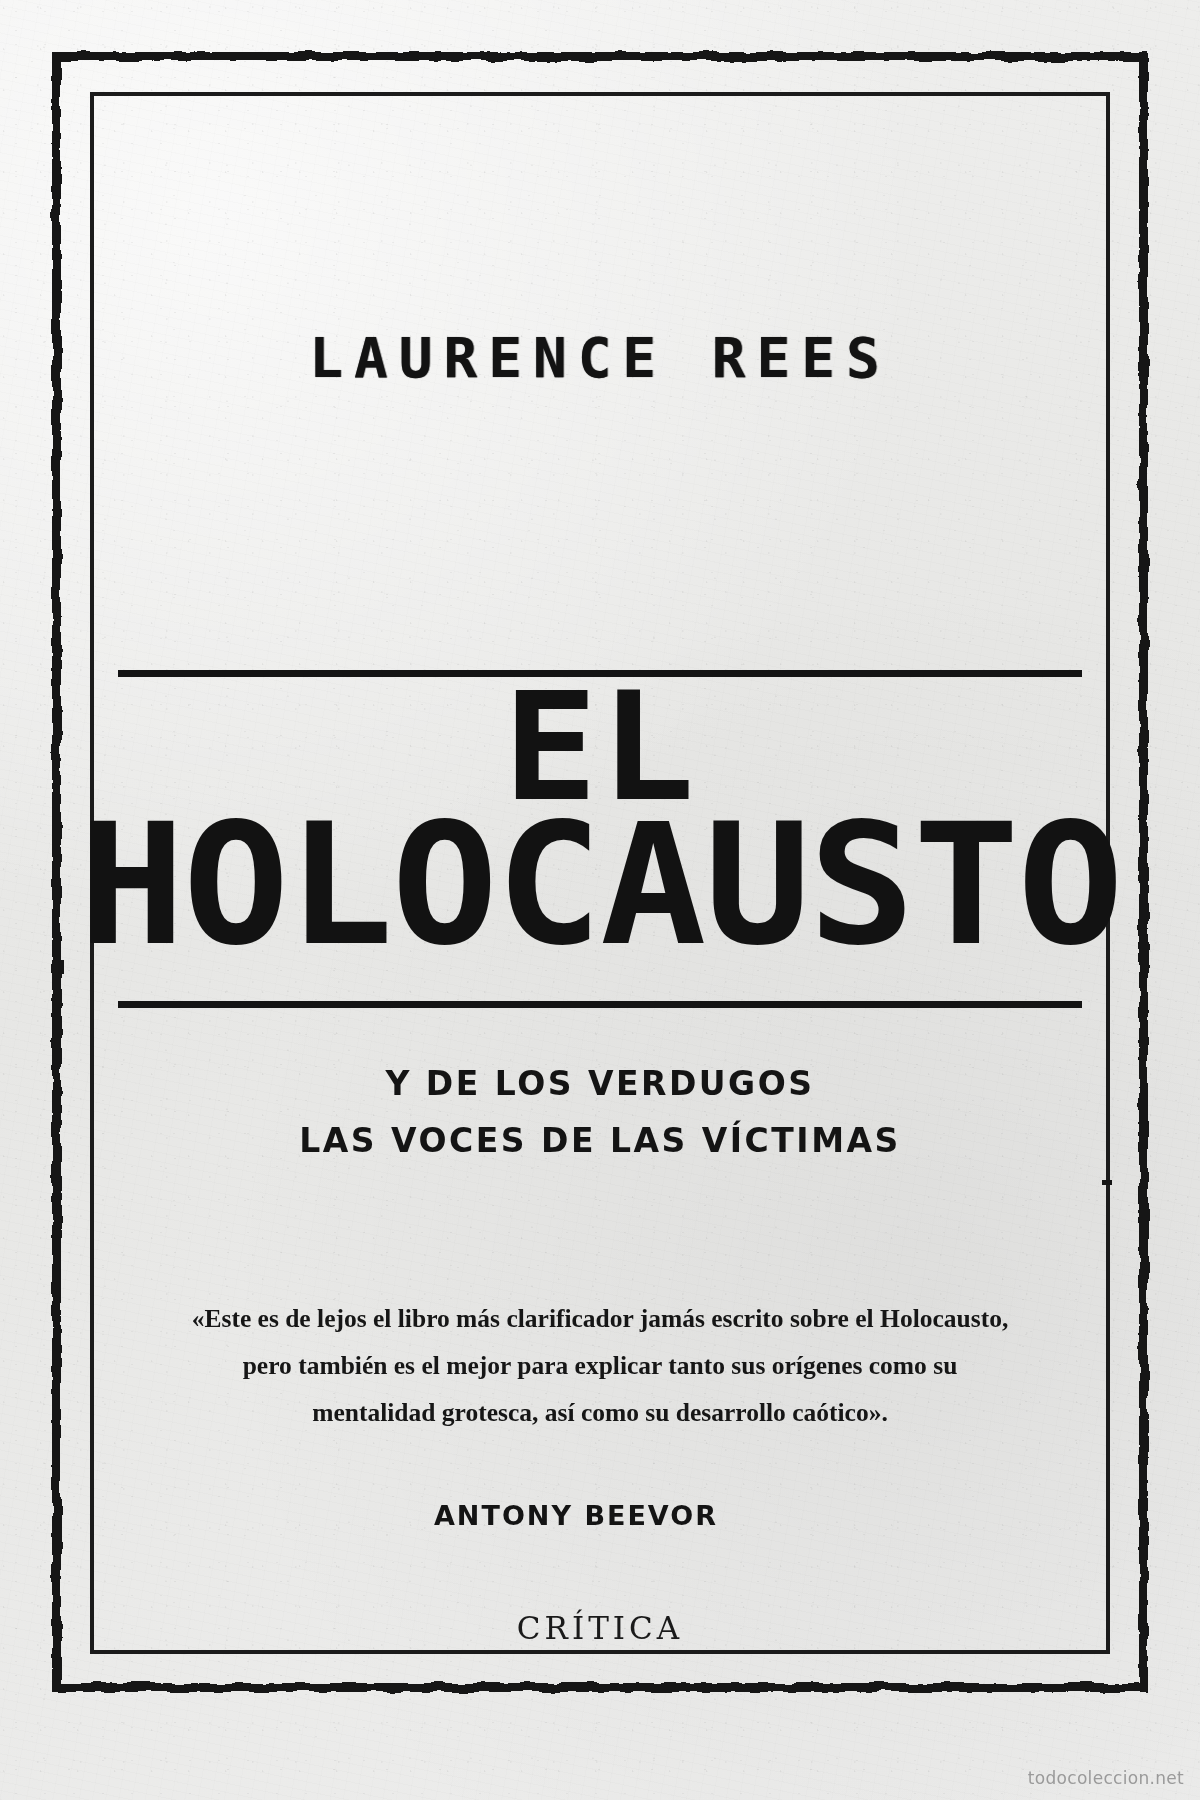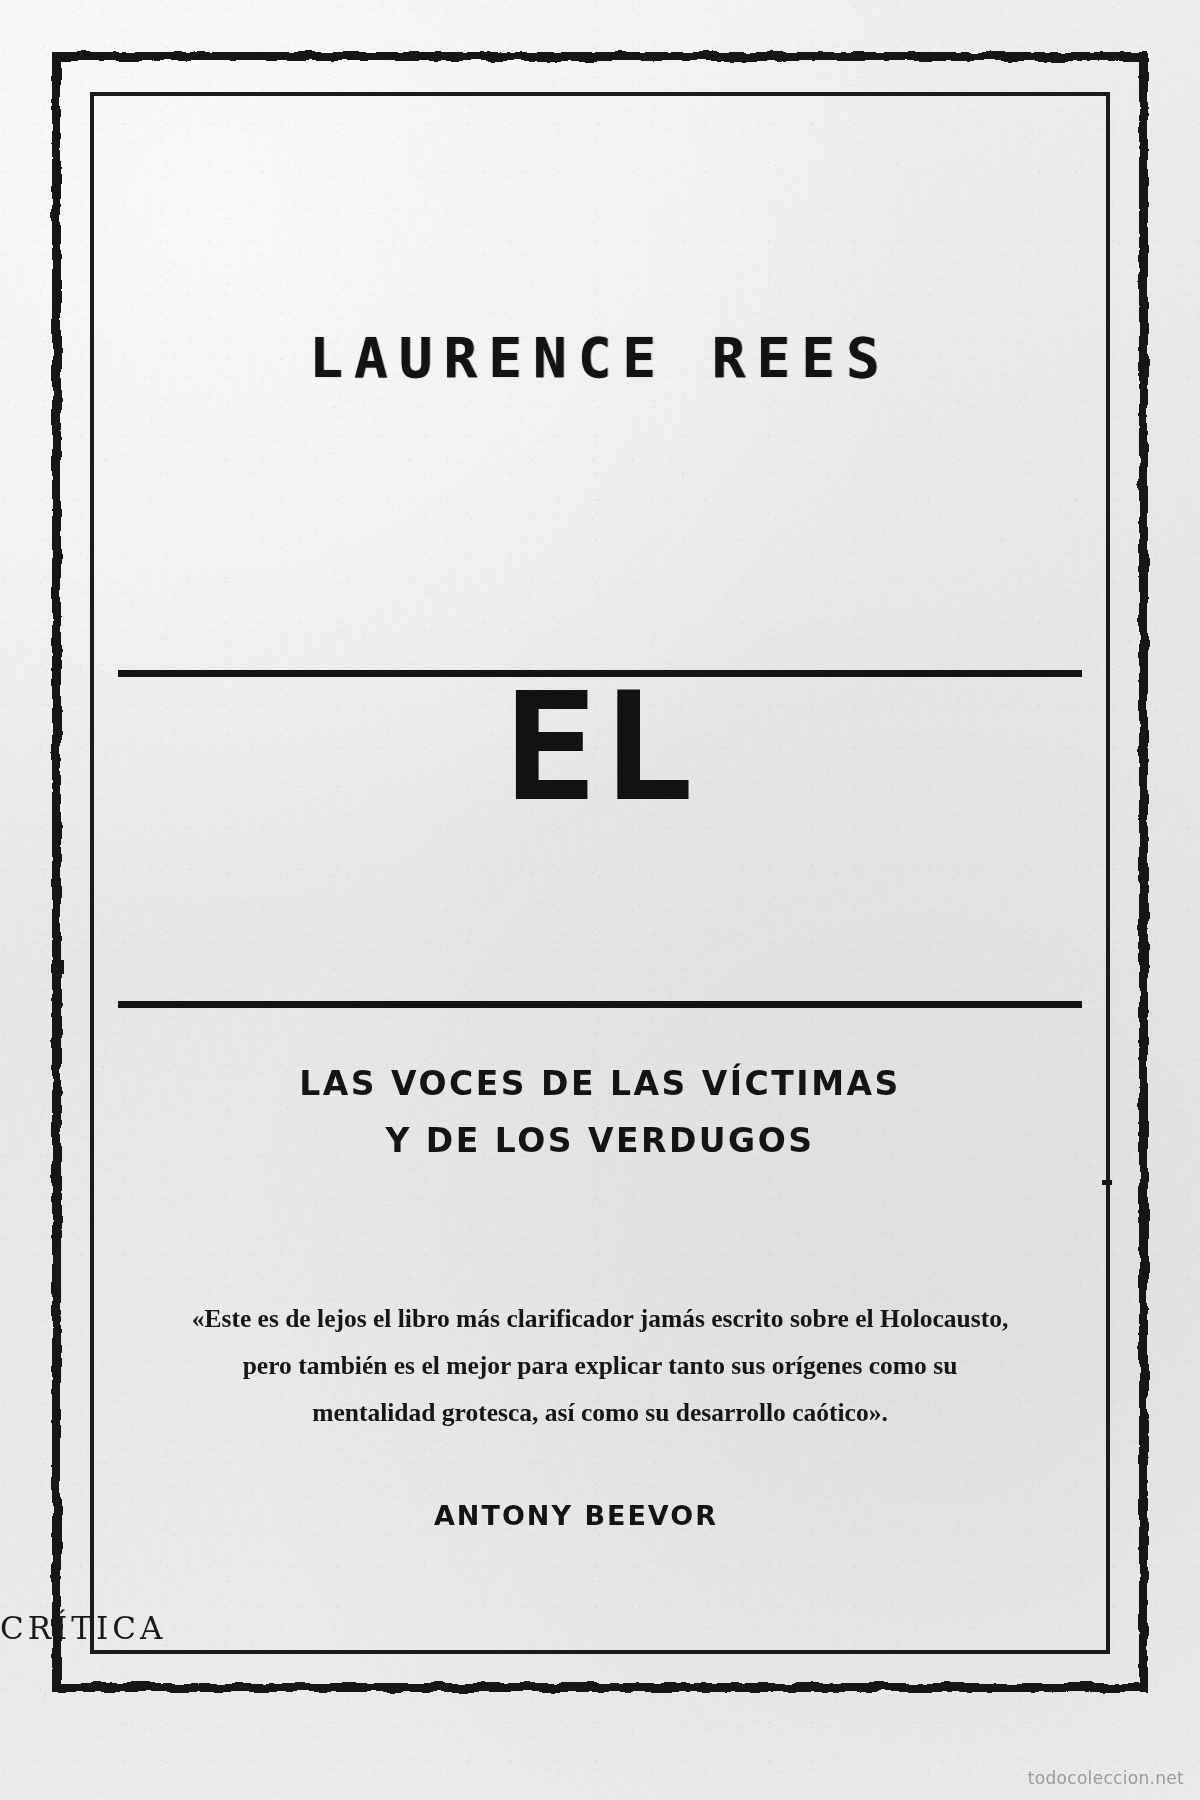--- a/index.html
+++ b/index.html
@@ -187,21 +187,21 @@
     letter-spacing: 2px;
     color: #141414;
   }
 
   
   .publisher {
     position: absolute;
     top: 1610px;
     left: 0;
     width: 1200px;
-    text-align: left;
+    text-align: center;
     font-family: "DejaVu Serif", serif;
     font-size: 31px;
     letter-spacing: 4px;
     color: #1a1a1a;
   }
 
   
   .watermark {
     position: absolute;
     right: 16px;
@@ -238,26 +238,29 @@
 
   <div class="nick" style="left:1102px; top:1180px; width:10px; height:5px;"></div>
   <div class="nick" style="left:58px; top:960px; width:6px; height:14px;"></div>
 
   <div class="author">LAURENCE REES</div>
 
   <div class="rule rule-top"></div>
 
   <div class="title-el">EL</div>
 
+  <div class="title-holo-band">
+    <div class="title-holo">HOLOCAUSTO</div>
+  </div>
 
   <div class="rule rule-bottom"></div>
 
   <div class="subtitle">
+    <div>Y DE LOS VERDUGOS</div>
     <div>LAS VOCES DE LAS VÍCTIMAS</div>
-    <div>Y DE LOS VERDUGOS</div>
   </div>
 
   <div class="blurb">«Este es de lejos el libro más clarificador jamás escrito sobre el Holocausto, pero también es el mejor para explicar tanto sus orígenes como su mentalidad grotesca, así como su desarrollo caótico».</div>
 
   <div class="blurb-source">ANTONY BEEVOR</div>
 
   <div class="publisher">CRÍTICA</div>
 
   <div class="watermark">todocoleccion.net</div>
 

